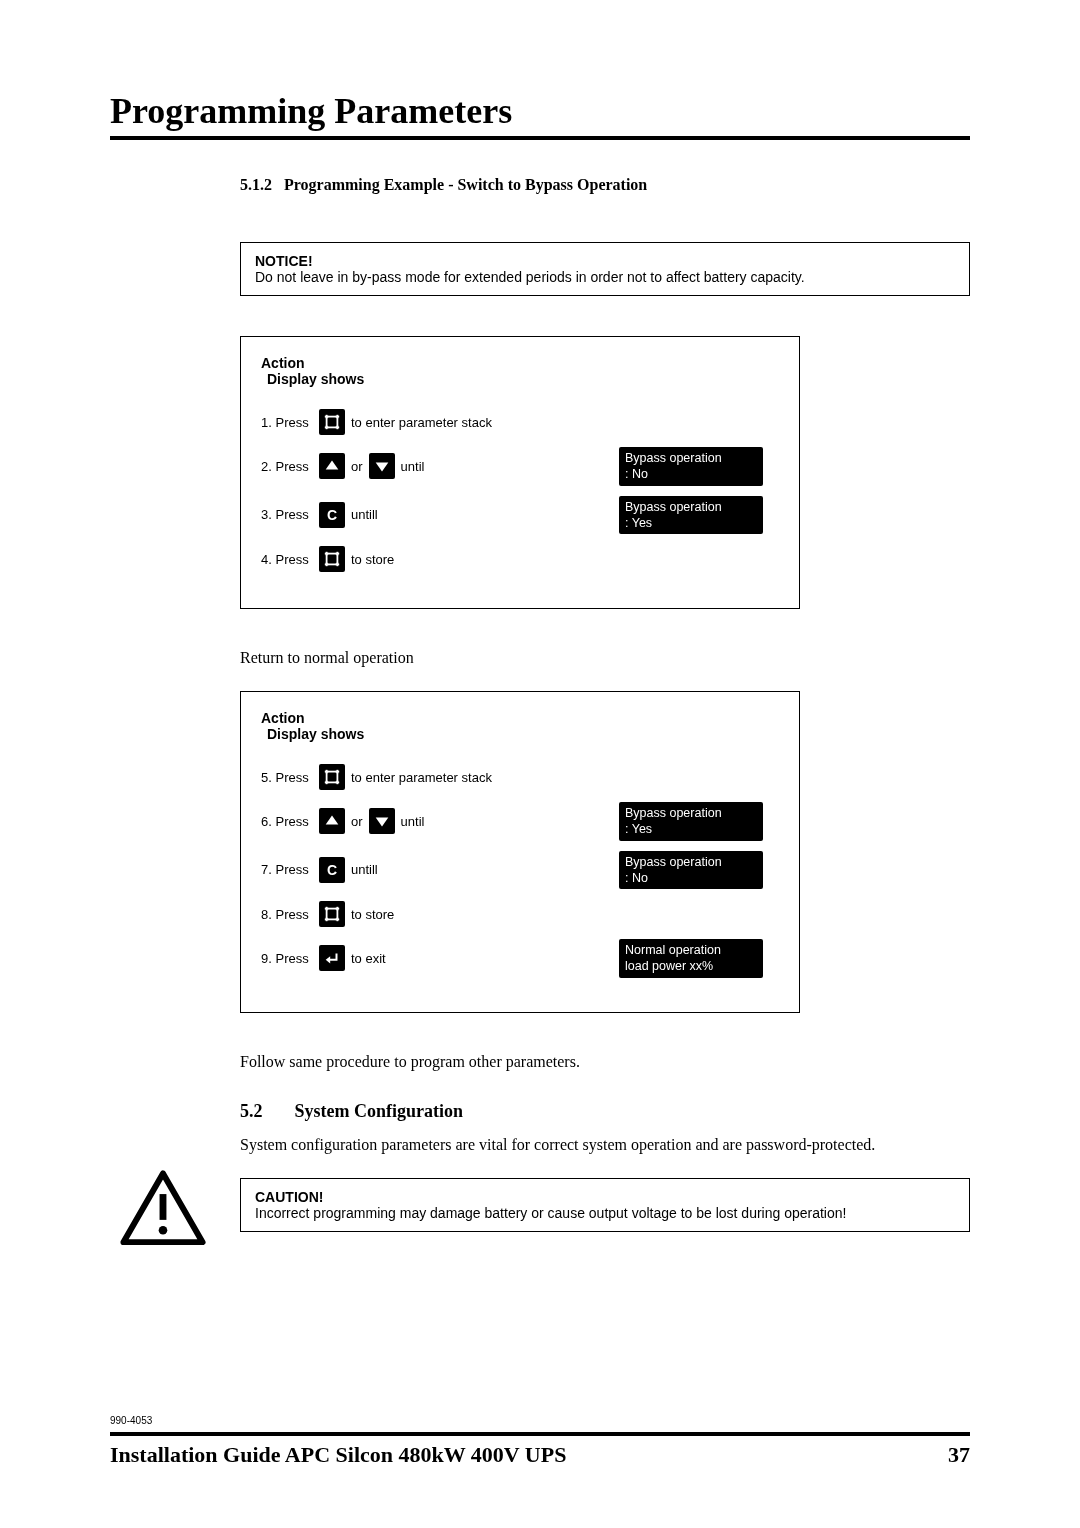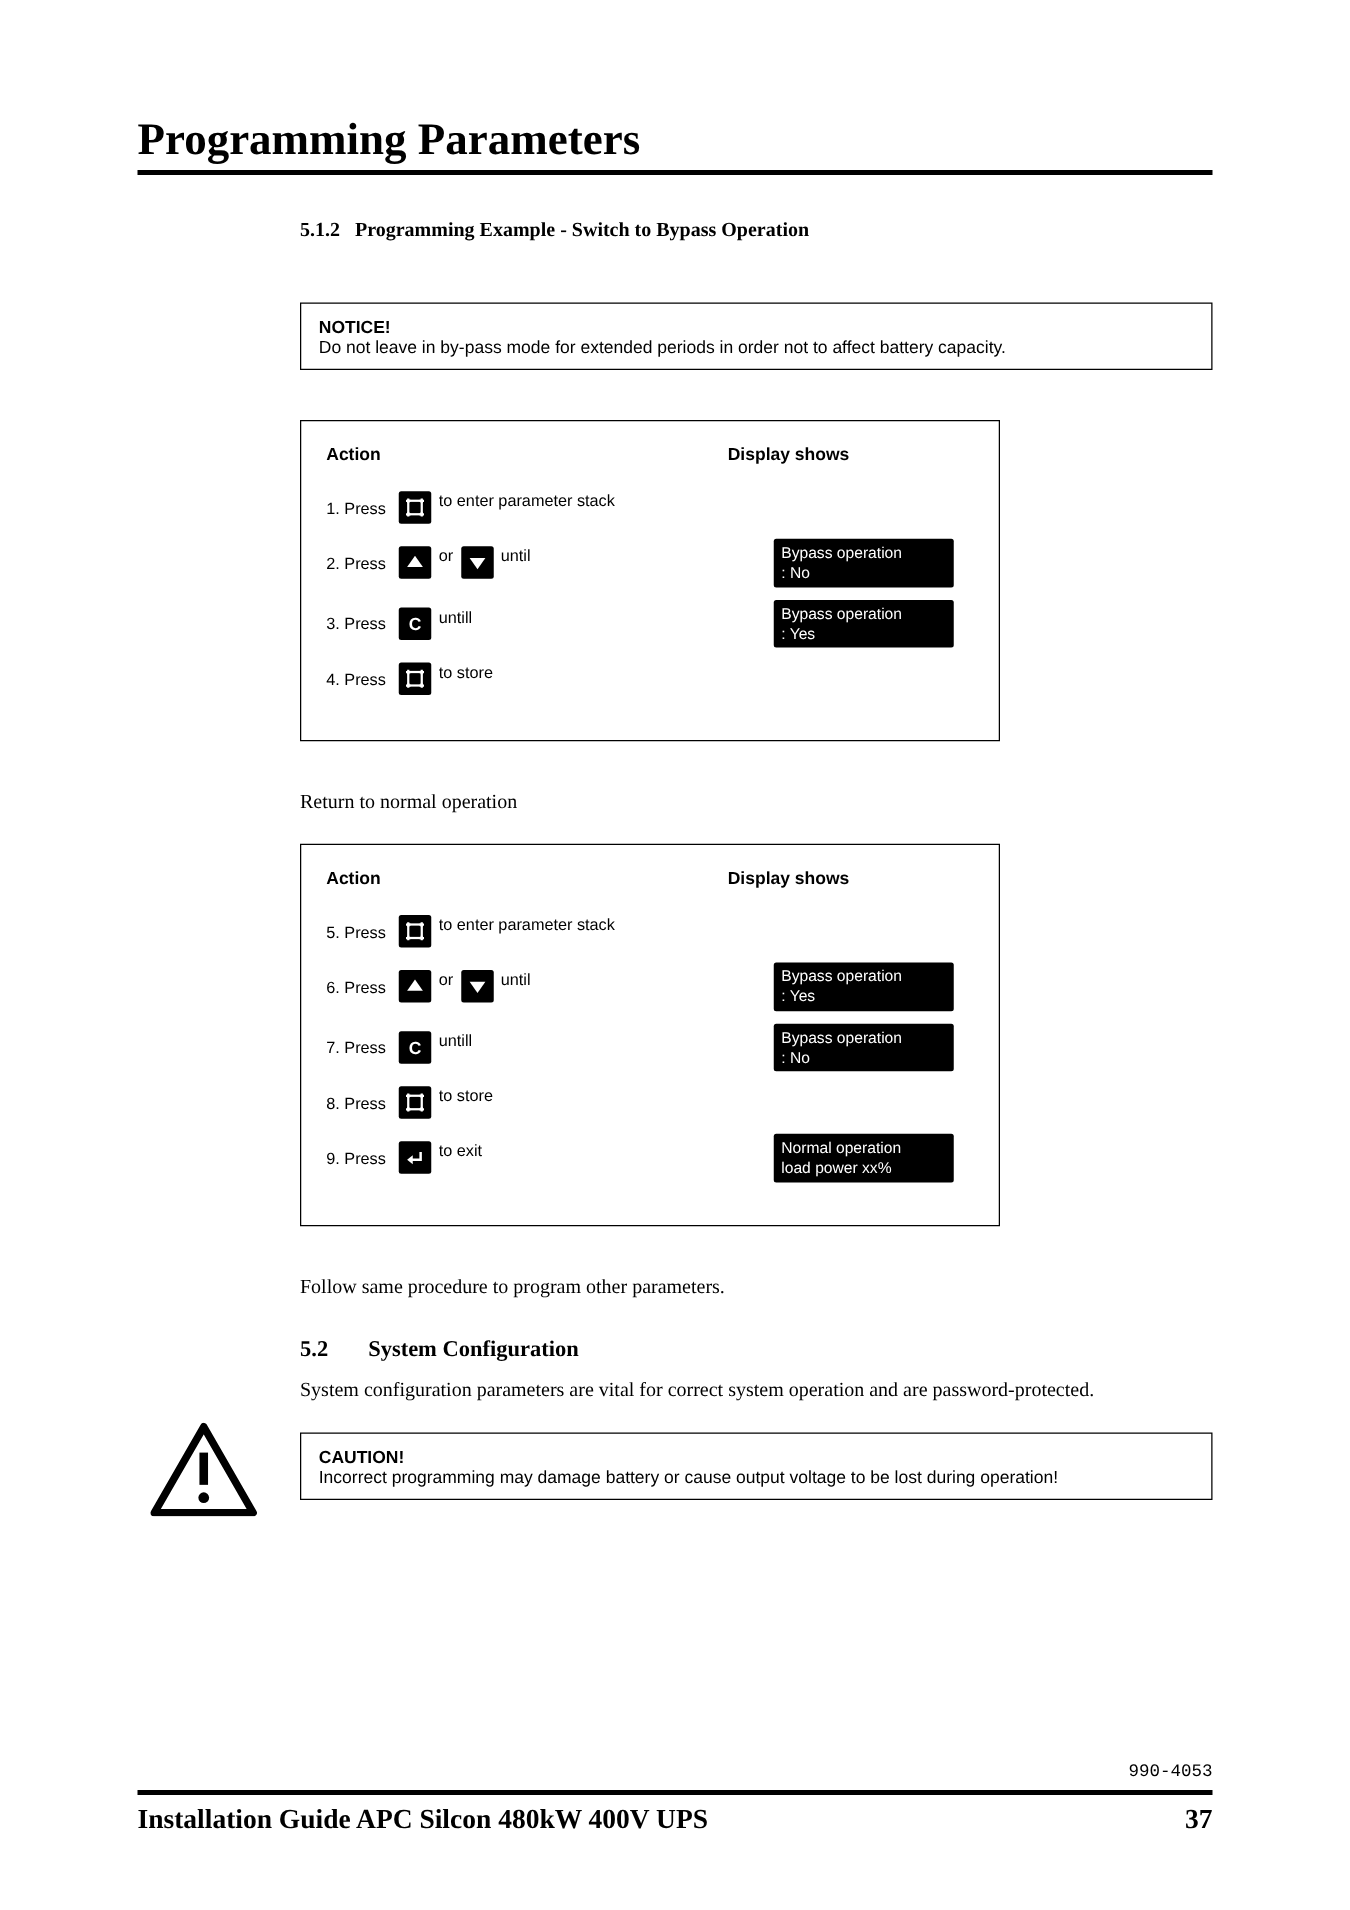--- a/index.html
+++ b/index.html
@@ -66,35 +66,37 @@
     padding: 18px 20px 24px 20px;
     box-sizing: border-box;
     margin-bottom: 40px;
   }
   .proc-header {
     display: flex;
     justify-content: space-between;
     font-weight: bold;
     font-size: 14px;
     margin-bottom: 20px;
+    flex-direction: column;
   }
   .proc-action-col { width: 60%; }
   .proc-display-col { width: 38%; text-align: left; padding-left: 6px; }
   .proc-row {
     display: flex;
     align-items: center;
     margin-bottom: 10px;
     min-height: 30px;
   }
   .proc-step {
     width: 58px;
     font-size: 13px;
   }
   .proc-action {
     display: flex;
+    align-items: center;
     flex: 1;
     font-size: 13px;
     gap: 6px;
   }
   .proc-display {
     width: 160px;
     margin-left: auto;
   }
   .lcd {
     background: #000;
@@ -135,24 +137,23 @@
     width: 86px;
     height: 76px;
   }
   .footer {
     position: absolute;
     bottom: 60px;
     left: 110px;
     right: 110px;
   }
   .doc-number {
-    text-align: right;
-    font-size: 14px;
+    text-align: left;
+    font-size: 10px;
     margin-bottom: 6px;
-    font-family: Liberation Mono, monospace;
   }
   .footer-rule {
     border-top: 4px solid #000;
     height: 0;
     margin-bottom: 6px;
   }
   .footer-row {
     display: flex;
     justify-content: space-between;
     align-items: baseline;

